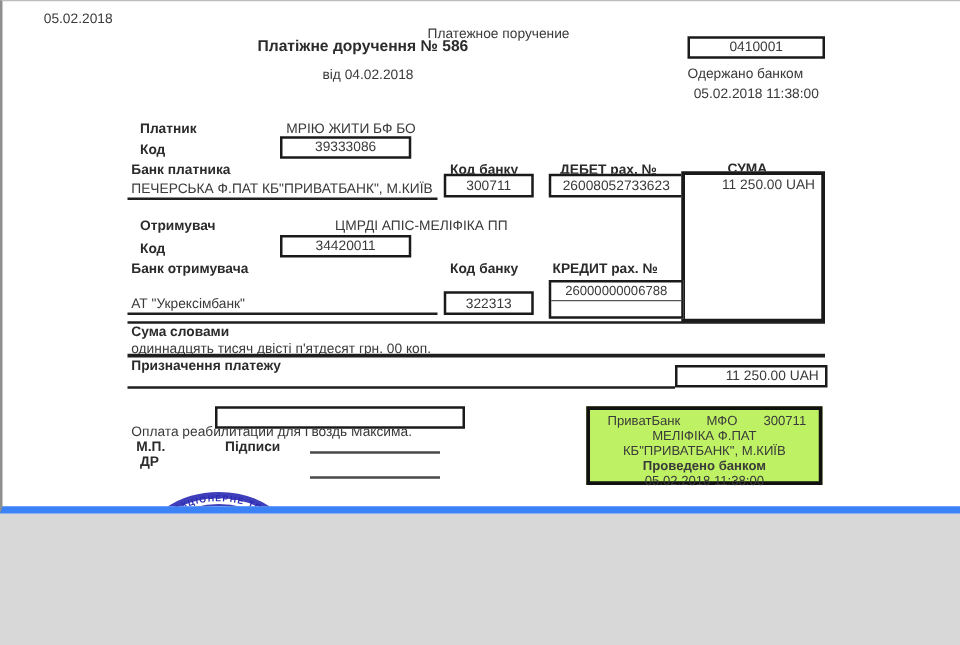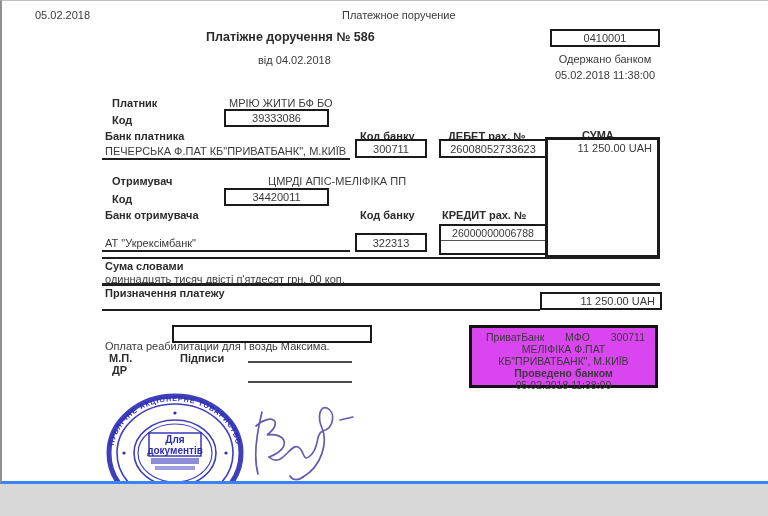--- a/index.html
+++ b/index.html
@@ -1,59 +1,59 @@
 <!DOCTYPE html>
 <html style="--stamp-blue: #2b2bb4; --signature-ink: #4b3fa0;"><head>
 <meta charset="utf-8">
 <style>
   html,body{margin:0;padding:0;background:#d8d8d8;}
   .page{
-    position:relative;width:768px;height:484px;background:#ffffff;
+    position:relative;width:768px;height:411px;background:#ffffff;
     font-family:"Liberation Sans", sans-serif;color:#333;overflow:hidden;
-    border-left:2px solid #8f8f8f;border-top:1px solid #bdbdbd;border-bottom:3px solid #3b82f6;
+    border-left:2px solid #8f8f8f;border-top:1px solid #bdbdbd;border-bottom:6px solid #3b82f6;
     box-sizing:border-box;
   }
   .abs{position:absolute;white-space:nowrap;}
   .lbl{font-weight:bold;color:#2b2b2b;font-size:11px;}
   .val{font-size:11px;color:#3a3a3a;}
   .box{
     position:absolute;border:2px solid #1a1a1a;background:#fff;
     font-size:11px;color:#3a3a3a;display:flex;align-items:center;justify-content:center;
     box-sizing:border-box;
   }
   .hline{position:absolute;background:#1f1f1f;}
   .title{font-weight:bold;font-size:12.5px;color:#2b2b2b;}
   .suma-box{
     position:absolute;border:3px solid #1a1a1a;background:#fff;box-sizing:border-box;
     font-size:11px;color:#3a3a3a;text-align:right;padding:2px 5px 0 0;
   }
   .credit-box{position:absolute;border:2px solid #1a1a1a;background:#fff;box-sizing:border-box;}
   .credit-top{height:14px;border-bottom:1px solid #555;font-size:10.5px;color:#3a3a3a;
     display:flex;align-items:center;justify-content:center;}
   .bank-stamp{
-    position:absolute;border:3px solid #111;background:#d946ef;box-sizing:border-box;
+    position:absolute;border:3px solid #111;background:#bef264;box-sizing:border-box;
     text-align:center;font-size:10.5px;color:#3a3a3a;padding-top:3px;line-height:12px;
   }
   .bank-stamp .row1{display:flex;justify-content:space-between;padding:0 10px 0 14px;}
   .sigline{position:absolute;background:#4a4a4a;height:2px;}
   .stamp-svg,.sig-svg{position:absolute;}
 </style>
 </head>
 <body>
 
 <div class="page">
 
   <div class="abs val" style="left:33px;top:8px;">05.02.2018</div>
-  <div class="abs val" style="left:340px;top:8px;">Платежное поручение</div>
+  <div class="abs val" style="left:340px;top:20px;">Платежное поручение</div>
 
   <div class="abs title" style="left:204px;top:29px;">Платіжне доручення  № 586</div>
   <div class="abs val" style="left:256px;top:53px;">від 04.02.2018</div>
 
   <div class="box" style="left:548px;top:28px;width:110px;height:18px;">0410001</div>
-  <div class="abs val" style="left:548px;top:52px;width:110px;text-align:center;">Одержано банком</div>
+  <div class="abs val" style="left:548px;top:52px;width:110px;">Одержано банком</div>
   <div class="abs val" style="left:548px;top:68px;width:110px;text-align:center;">05.02.2018 11:38:00</div>
 
   <div class="abs lbl" style="left:110px;top:96px;">Платник</div>
   <div class="abs val" style="left:227px;top:96px;">МРІЮ ЖИТИ БФ БО</div>
   <div class="abs lbl" style="left:110px;top:113px;">Код</div>
   <div class="box" style="left:222px;top:108px;width:105px;height:18px;">39333086</div>
 
   <div class="abs lbl" style="left:103px;top:129px;">Банк платника</div>
   <div class="abs lbl" style="left:358px;top:129px;">Код банку</div>
   <div class="abs lbl" style="left:446px;top:129px;">ДЕБЕТ рах. №</div>

